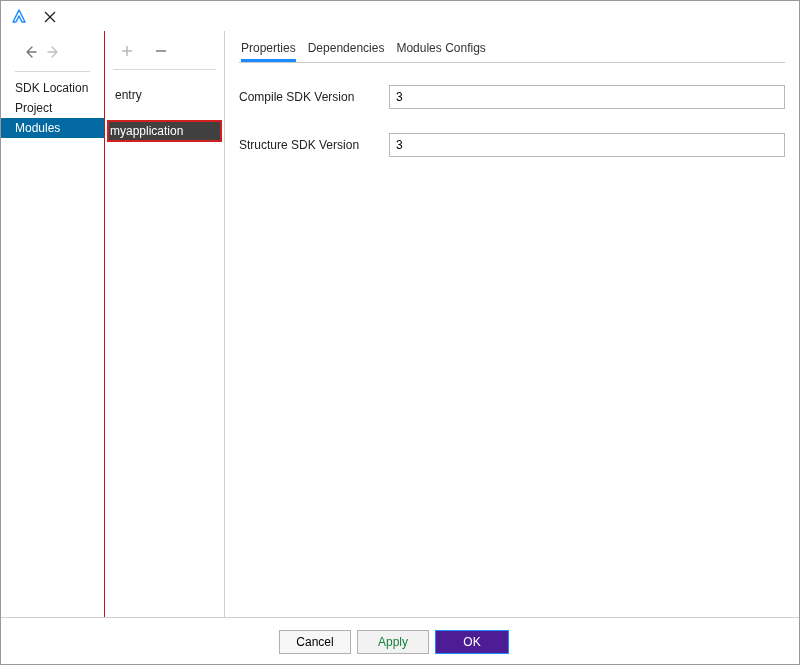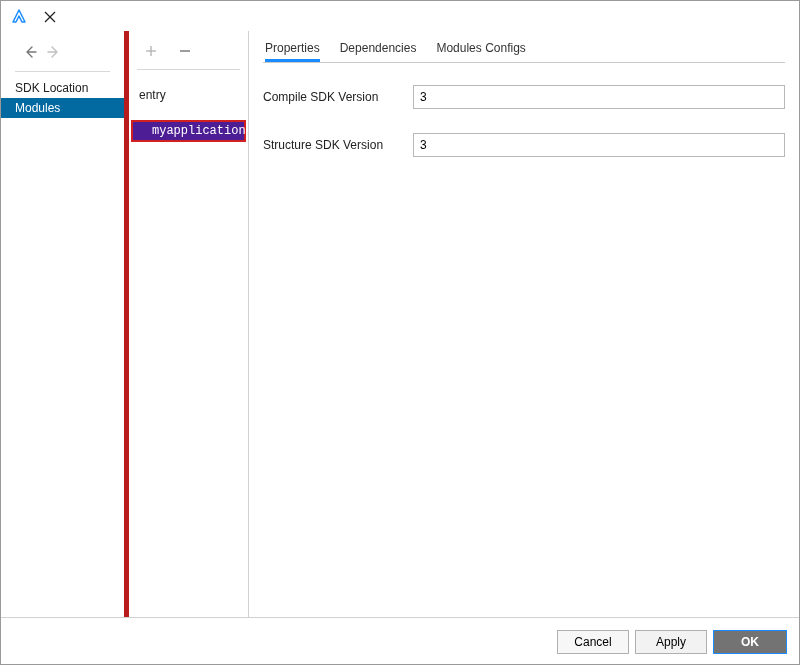--- a/index.html
+++ b/index.html
@@ -37,23 +37,23 @@
     cursor: pointer;
   }
   
   .main-region {
     display: flex;
     height: 586px;
     width: 100%;
   }
   
   .left-panel {
-    width: 128px;
+    width: 104px;
     padding-top: 8px;
-    border-right: 5px solid #b91c1c;
+    border-right: 1px solid #b91c1c;
   }
   .nav-arrows {
     display: flex;
     gap: 6px;
     padding: 4px 0 10px 20px;
   }
   .nav-arrows .arrow {
     color: #b0b0b0;
     cursor: pointer;
     display:flex; align-items:center; justify-content:center;
@@ -96,34 +96,33 @@
     margin: 0 8px 6px 8px;
   }
   .module-item {
     padding: 1px 4px 1px 8px;
     font-size: 12px;
     cursor: pointer;
     line-height: 16px;
     margin: 16px 2px;
   }
   .module-item.selected {
-    background: #4c1d95;
+    background: #404040;
     color: #fff;
     border: 2.5px solid #d02020;
-    padding-left: 19px;
-    font-family: Liberation Mono, monospace;
+    padding-left: 1px;
   }
   
   .content-panel {
     flex: 1;
     padding: 10px 14px 8px 14px;
   }
   .tabs-row {
     display: flex;
-    gap: 20px;
+    gap: 12px;
     border-bottom: 1px solid #c8c8c8;
     padding-left: 2px;
     height: 22px;
     align-items: flex-end;
     margin-bottom: 22px;
   }
   .tab {
     font-size: 12px;
     color: #333;
     padding-bottom: 4px;
@@ -150,45 +149,45 @@
     padding: 2px 6px;
     font-size: 12px;
     font-family: inherit;
     background:#fff;
   }
   
   .footer {
     border-top: 1px solid #d0d0d0;
     height: 48px;
     display: flex;
-    justify-content: flex-end;
+    justify-content: center;
     align-items: center;
     padding-right: 12px;
     gap: 6px;
   }
   .btn {
     height: 24px;
     min-width: 72px;
     border: 1px solid #b0b0b0;
     background: #f7f7f7;
     font-size: 12px;
     cursor: pointer;
     padding: 0 12px;
     font-family: inherit;
   }
   .btn:disabled {
-    color: #000000;
+    color: #15803d;
     background: #f2f2f2;
     cursor: default;
   }
   .btn.primary {
-    background: #737373;
+    background: #4c1d95;
     border-color: #1a8cff;
     color: #fff;
-    font-weight: 700;
+    font-weight: 400;
     min-width: 74px;
   }
 </style>
 </head>
 <body>
 
 <div class="title-bar">
   <span class="logo">
     <svg width="16" height="16" viewBox="0 0 16 16">
       <path d="M8 1 L14 13 L11 13 L8 7 L5 13 L2 13 Z" fill="none" stroke="#1a8cff" stroke-width="1.5" stroke-linejoin="round"></path>
@@ -212,20 +211,21 @@
         </svg>
       </span>
       <span class="arrow">
         <svg width="14" height="14" viewBox="0 0 14 14">
           <path d="M5 2 L10 7 L5 12 M10 7 L1 7" stroke="#c0c0c0" stroke-width="1.4" fill="none" stroke-linecap="round" stroke-linejoin="round"></path>
         </svg>
       </span>
     </div>
     <div class="separator"></div>
     <div class="nav-item">SDK Location</div>
+    <div class="nav-item">Project</div>
     <div class="nav-item selected">Modules</div>
   </div>
 
   <div class="modules-panel">
     <div class="modules-toolbar">
       <span class="tb-btn">
         <svg width="12" height="12" viewBox="0 0 12 12">
           <line x1="6" y1="1" x2="6" y2="11" stroke="#b0b0b0" stroke-width="1.3"></line>
           <line x1="1" y1="6" x2="11" y2="6" stroke="#b0b0b0" stroke-width="1.3"></line>
         </svg>

